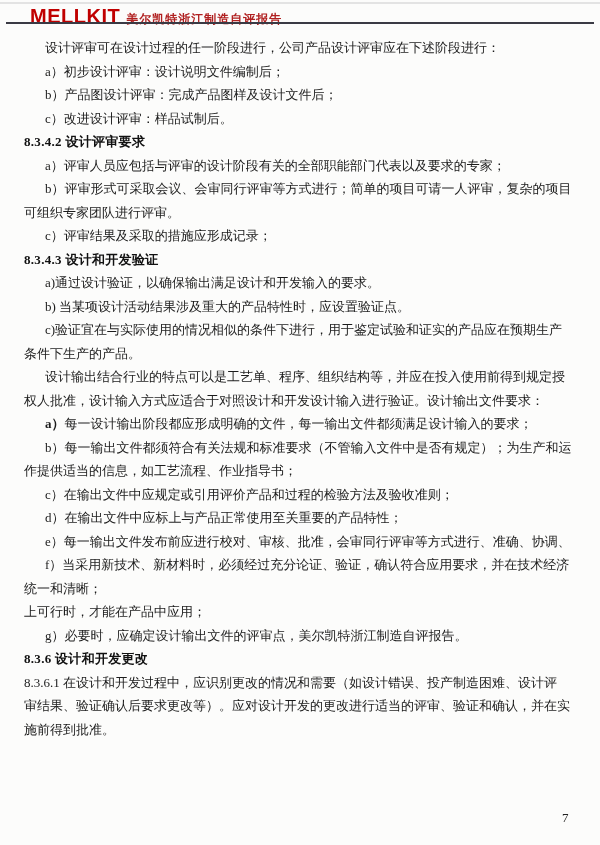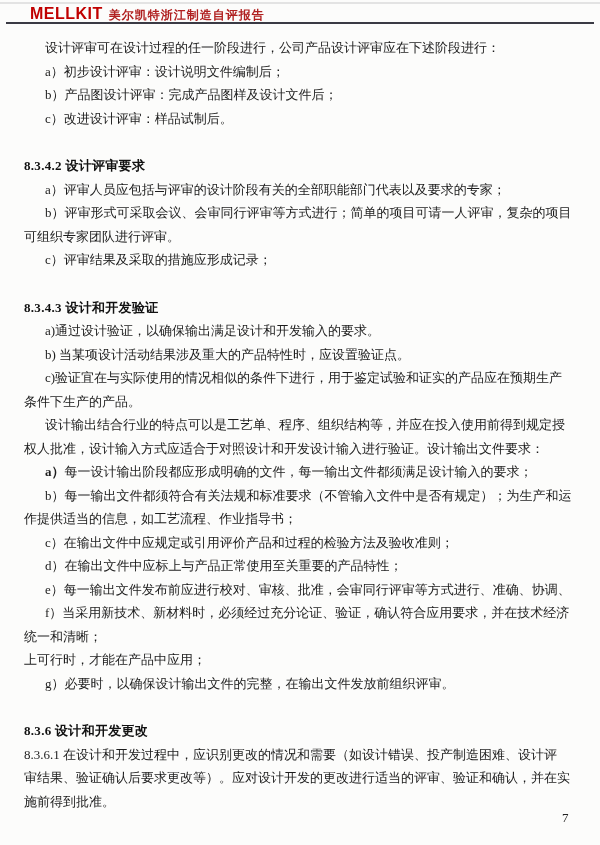--- a/index.html
+++ b/index.html
@@ -17,39 +17,39 @@
   .top-edge {
     position:absolute; top:2px; left:0; right:0;
     height:2px; background:#e3e3e3;
   }
   .hdr {
     position:absolute; top:5px; left:30px;
     white-space:nowrap;
   }
   .logo {
     font-family:"Liberation Sans","DejaVu Sans",sans-serif;
-    font-weight:bold; font-size:16px; letter-spacing:0.5px;
+    font-weight:bold; font-size:20px; letter-spacing:0.5px;
     color:#c00000;
   }
   .title {
     font-size:12px; font-weight:bold; letter-spacing:1px;
     color:#b02020; margin-left:6px;
   }
   .rule {
     position:absolute; top:22px; left:6px; right:6px;
     height:2px; background:#3a3a44;
   }
   .content {
     position:absolute; top:36px; left:24px; width:554px;
     font-size:13px; line-height:23.5px; color:#1c1c1c;
   }
   .line { height:23.5px; white-space:pre; }
   .line.p { text-indent:21px; }
   .line.c { text-indent:0; }
-  .line.h { font-weight:bold; color:#111; letter-spacing:0.3px;margin-top:24px; }
+  .line.h { font-weight:bold; color:#111; letter-spacing:0.3px; }
   .line b { font-weight:bold; }
   .pageno {
     position:absolute; top:810px; left:562px;
     font-size:13px; color:#222;
   }
 </style>
 </head>
 <body>
 
 <div class="page">
@@ -80,21 +80,21 @@
       <div class="line c">权人批准，设计输入方式应适合于对照设计和开发设计输入进行验证。设计输出文件要求：</div>
       <div class="line p"><b>a）</b>每一设计输出阶段都应形成明确的文件，每一输出文件都须满足设计输入的要求；</div>
       <div class="line p">b）每一输出文件都须符合有关法规和标准要求（不管输入文件中是否有规定）；为生产和运</div>
       <div class="line c">作提供适当的信息，如工艺流程、作业指导书；</div>
       <div class="line p">c）在输出文件中应规定或引用评价产品和过程的检验方法及验收准则；</div>
       <div class="line p">d）在输出文件中应标上与产品正常使用至关重要的产品特性；</div>
       <div class="line p">e）每一输出文件发布前应进行校对、审核、批准，会审同行评审等方式进行、准确、协调、</div>
       <div class="line p">f）当采用新技术、新材料时，必须经过充分论证、验证，确认符合应用要求，并在技术经济</div>
       <div class="line c">统一和清晰；</div>
       <div class="line c">上可行时，才能在产品中应用；</div>
-      <div class="line p">g）必要时，以确保设计输出文件的完整，在输出文件发放前组织评审。</div>
+      <div class="line p">g）必要时，应确定设计输出文件的评审点，美尔凯特浙江制造自评报告。</div>
       <div class="line h">8.3.6 设计和开发更改</div>
       <div class="line c">8.3.6.1 在设计和开发过程中，应识别更改的情况和需要（如设计错误、投产制造困难、设计评</div>
       <div class="line c">审结果、验证确认后要求更改等）。应对设计开发的更改进行适当的评审、验证和确认，并在实</div>
       <div class="line c">施前得到批准。</div>
     </main>
 
   <div class="pageno">7</div>
 </div>
 
 </body></html>

